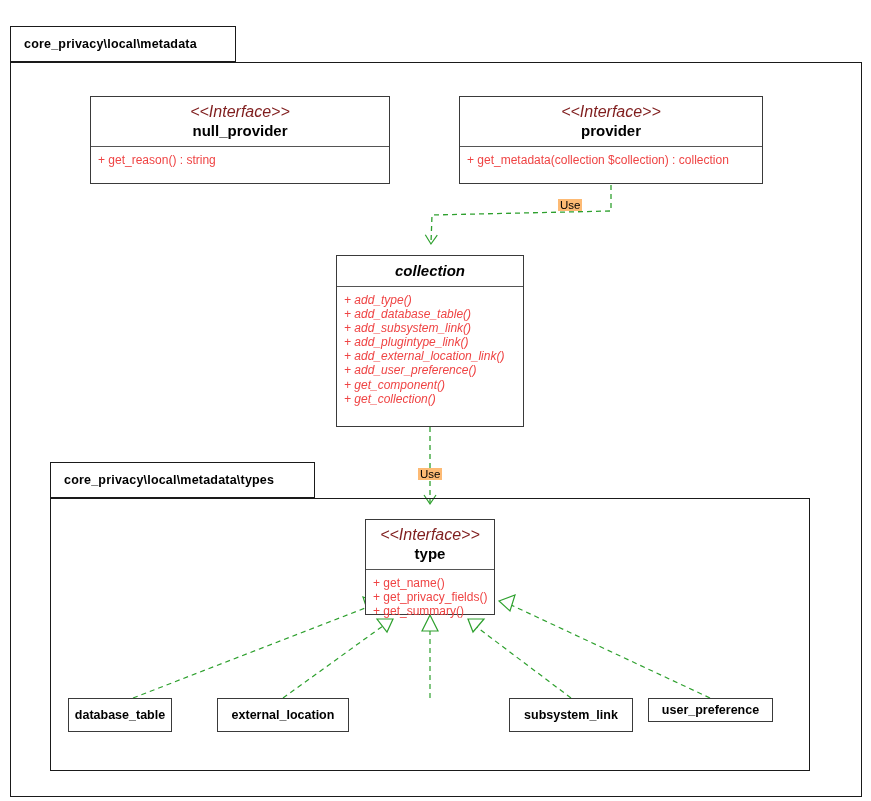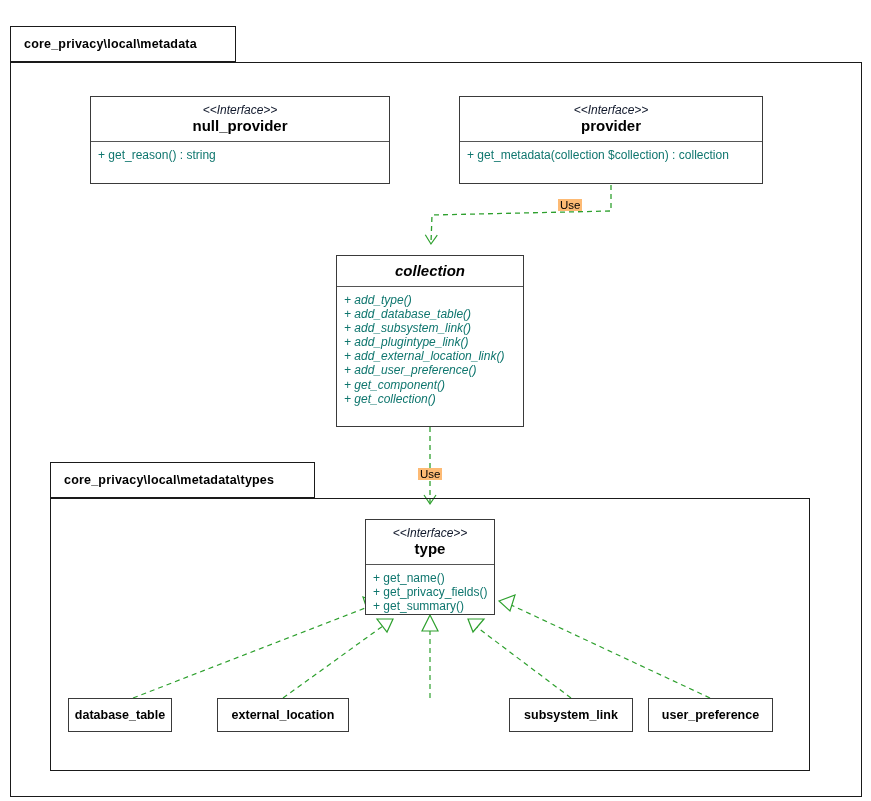--- a/index.html
+++ b/index.html
@@ -58,41 +58,41 @@
     background: #ffffff;
     z-index: 3;
   }
   .node-head {
     text-align: center;
     padding: 6px 6px 6px 6px;
     line-height: 1.18;
   }
   .stereo {
     font-style: italic;
-    font-size: 12px;
-    color: #0f172a;
+    font-size: 16px;
+    color: #7f1d1d;
     display: block;
   }
   .node-title {
     font-weight: bold;
     font-size: 15px;
     color: #000000;
     display: block;
   }
   .node-sep {
     border-top: 1.1px solid #555555;
     height: 0;
     margin: 0;
   }
   .node-body {
     padding: 6px 7px 8px 7px;
   }
   .member {
     font-size: 12px;
-    color: #0f766e;
+    color: #ef4444;
     line-height: 1.18;
     white-space: nowrap;
   }
 
   
   .leaf {
     position: absolute;
     box-sizing: border-box;
     border: 1.2px solid #3a3a3a;
     background: #ffffff;
@@ -233,17 +233,17 @@
 
   <div class="leaf" style="left:217px; top:683px; width:132px; height:34px;">
     <span>external_location</span>
   </div>
 
 
   <div class="leaf" style="left:509px; top:683px; width:124px; height:34px;">
     <span>subsystem_link</span>
   </div>
 
-  <div class="leaf" style="left:648px; top:683px; width:125px; height:34px;">
+  <div class="leaf" style="left:648px; top:683px; width:125px; height:24px;">
     <span>user_preference</span>
   </div>
 
 </div>
 
 </body></html>

